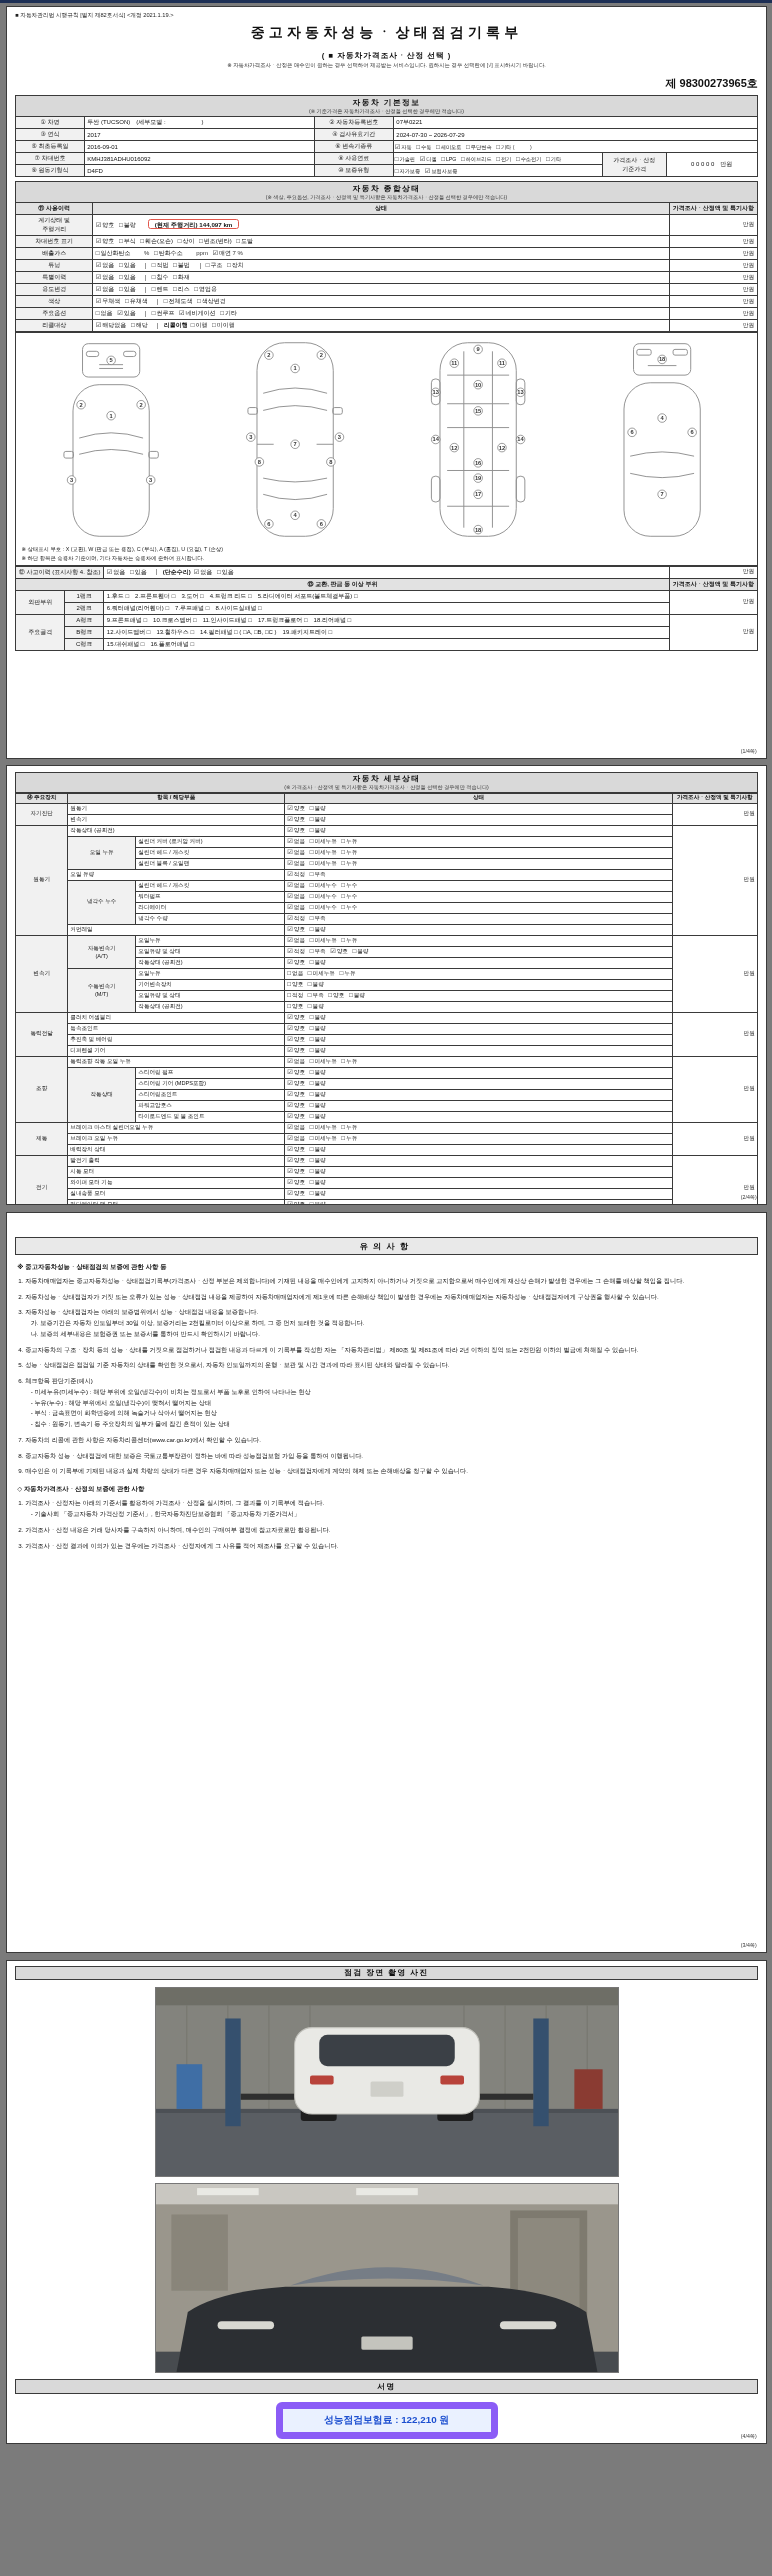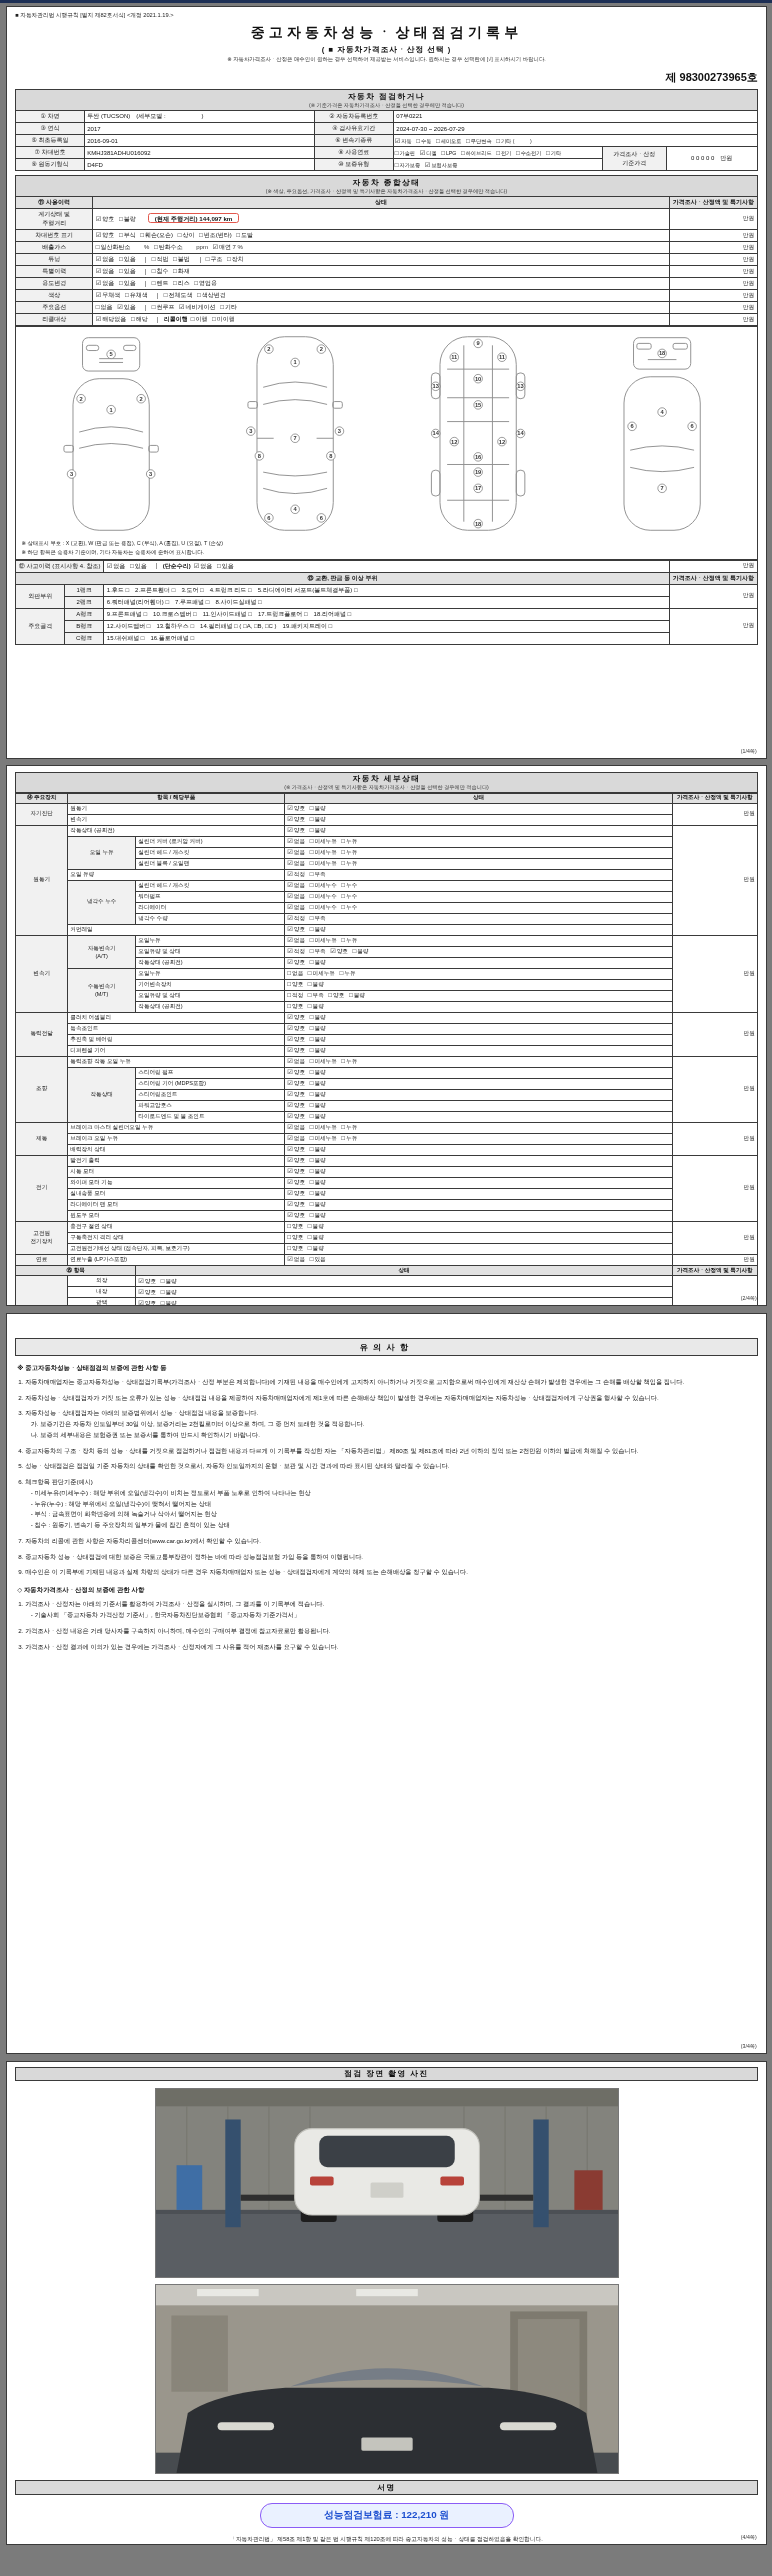--- a/index.html
+++ b/index.html
@@ -1,26 +1,26 @@
 <!DOCTYPE html>
 <html style="font-size:8.2px"><head>
 <meta charset="utf-8">
 <style>
   *{box-sizing:border-box;}
   html,body{margin:0;padding:0;width:773px;}
   body{background:#7b7b7b;font-family:"Liberation Sans","DejaVu Sans",sans-serif;color:#111;min-height:2576px;}
   .topstrip{height:2.6px;background:#1d2f55;}
   .sheet{width:761px;margin:3.1px auto 6.7px;background:#fff;border:0.5px solid #3a3a3a;padding:5.2px 8.2px 4.1px;position:relative;overflow:hidden;}
   #page-1{height:753px;}
-  #page-2{height:541px;}
+  #page-2{height:440px;}
   #page-3{height:741px;}
   #page-4{height:484px;}
   .law-note{font-size:5.7px;color:#222;}
   .doc-title{text-align:center;font-size:14px;font-weight:bold;letter-spacing:4.1px;margin-top:4px;}
-  .doc-option{text-align:center;font-size:7.7px;font-weight:bold;margin-top:3px;letter-spacing:1px;}
+  .doc-option{text-align:center;font-size:7.7px;font-weight:bold;margin-top:9px;letter-spacing:1px;}
   .doc-note{text-align:center;font-size:5.4px;color:#333;margin-top:1.5px;}
   .doc-no{font-size:11px;font-weight:bold;margin:6.7px 0 1.5px 1px;text-align:right;}
   .bar{background:#d9d9d9;border:0.5px solid #3a3a3a;text-align:center;padding:1.5px 0 1px;margin-top:4.1px;}
   .bar .bt{font-size:7.7px;font-weight:bold;letter-spacing:1.5px;display:block;}
   .bar .bn{font-size:5.2px;color:#333;display:block;}
   table.tbl{width:100%;border-collapse:collapse;table-layout:fixed;margin-top:-0.5px;}
   .tbl td{border:0.5px solid #3a3a3a;font-size:6px;padding:1px 2.6px;vertical-align:middle;word-break:keep-all;}
   .tbl td.lab{background:#f1f1f1;text-align:center;}
   .tbl td.hdr{background:#e2e2e2;font-weight:bold;text-align:center;}
   .tbl td.price{text-align:right;font-size:5.7px;background:#fff;color:#222;}
@@ -45,39 +45,39 @@
   .pagemark{position:absolute;right:9.3px;bottom:3.1px;font-size:5.2px;color:#333;}
   #page-2 .tbl td{font-size:5.6px;padding:0.5px 2.1px;}
   .notice-title{background:#e9e9e9;border:0.5px solid #3a3a3a;text-align:center;font-size:8.2px;font-weight:bold;letter-spacing:5.2px;padding:2.6px 0;margin-top:19px;}
   .notice-intro{font-size:6.4px;font-weight:bold;margin:7.2px 2.1px 4.1px;}
   .notice-item{font-size:6.2px;line-height:1.72;margin:0 3.1px 5.2px;white-space:pre-line;}
   .notice-sub{font-size:6.4px;font-weight:bold;margin:8.2px 2.1px 4.1px;}
   .notice-box{border:1px solid #3a3a3a;margin:9.3px 15.5px 3.1px;padding:5.2px 8.2px;}
   .notice-box .nbt{text-align:center;font-weight:bold;font-size:7.2px;letter-spacing:2.1px;margin-bottom:4.1px;border:0.5px solid #555;display:block;width:185px;margin-left:auto;margin-right:auto;padding:2.1px 0;background:#f3f3f3;}
   .notice-box .nbb{font-size:6px;line-height:1.7;white-space:pre-line;}
   .photo{width:464px;height:190px;display:block;margin:6.2px auto;border:0.5px solid #777;}
-  .insurance{width:254px;margin:8.2px auto 6.2px;border:1px solid #8b5cf6;background:#eaf1ff;color:#1c4fd0;font-size:9.8px;font-weight:bold;text-align:center;padding:5.2px 0;border-radius:12px;}
+  .insurance{width:222px;margin:8.2px auto 6.2px;border:7px solid #8b5cf6;background:#eaf1ff;color:#1c4fd0;font-size:9.8px;font-weight:bold;text-align:center;padding:5.2px 0;border-radius:6px;}
   .sign-lines{text-align:center;font-size:5.7px;line-height:1.8;color:#222;}
   .final-value{text-align:center;font-weight:bold;letter-spacing:2.1px;}
   .pre{white-space:pre-line;}
 </style>
 </head>
 <body>
 
 <div class="topstrip"></div>
 
 <div class="sheet" id="page-1">
   <div class="law-note">■ 자동차관리법 시행규칙 [별지 제82호서식] &lt;개정 2021.1.19.&gt;</div>
   <div class="doc-title">중고자동차성능ㆍ상태점검기록부</div>
   <div class="doc-option">( ■ 자동차가격조사ㆍ산정 선택 )</div>
   <div class="doc-note">※ 자동차가격조사ㆍ산정은 매수인이 원하는 경우 선택하여 제공받는 서비스입니다. 원하시는 경우 선택란에 [√] 표시하시기 바랍니다.</div>
   <div class="doc-no">제 98300273965호</div>
 
   <div class="bar">
-    <span class="bt">자동차 점검하거나</span>
+    <span class="bt">자동차 기본정보</span>
     <span class="bn">(※ 기준가격은 자동차가격조사ㆍ산정을 선택한 경우에만 적습니다)</span>
   </div>
   <div id="basic-table">
       <table class="tbl">
         <colgroup>
           <col style="width:66px">
           <col style="width:222px">
           <col style="width:76px">
           <col style="width:202px">
           <col style="width:61px">

